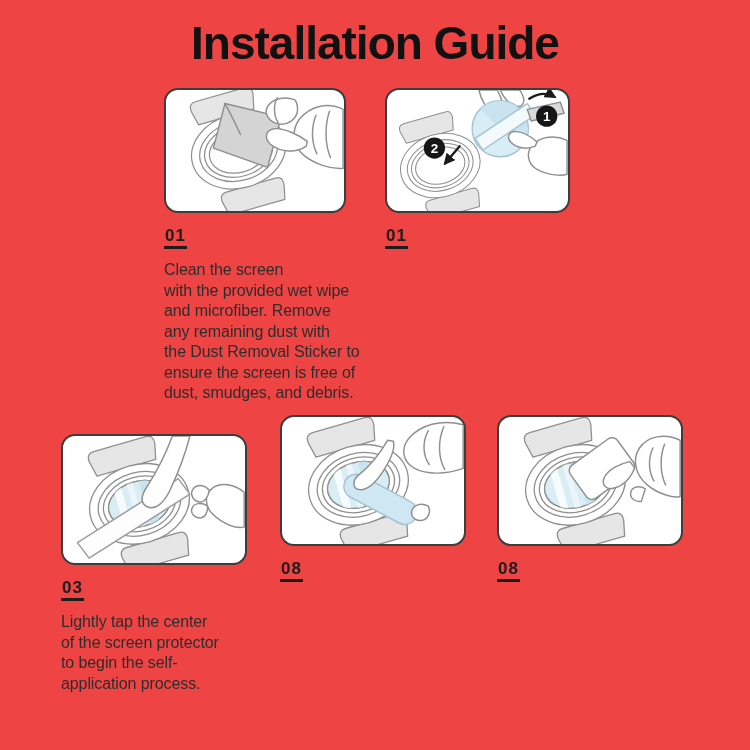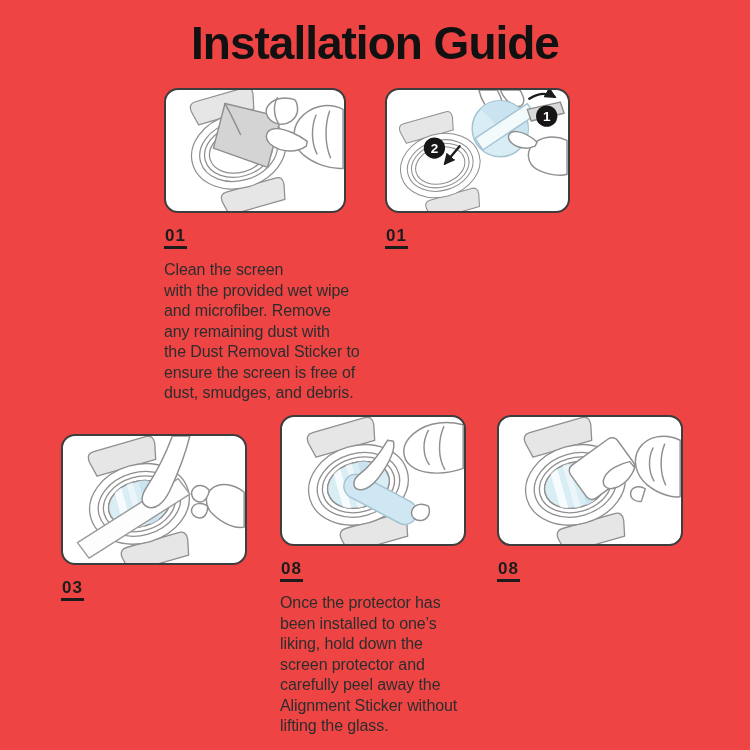--- a/index.html
+++ b/index.html
@@ -153,20 +153,24 @@
           <g>
             <path d="M112,0 C106,16 95,38 86,52 C80,61 78,69 86,73 C94,77 103,69 109,57 C117,40 126,16 130,0 Z"></path>
             <path d="M186,58 C176,50 162,47 153,54 C145,60 145,72 153,80 C164,91 178,96 186,94 Z"></path>
             <path d="M150,56 C145,50 137,49 133,55 C130,60 133,67 140,68 C145,68.5 149,63 150,56 Z"></path>
             <path d="M148,72 C142,68 134,69 132,75 C130.5,80 135,85 141,84.5 C146,84 149,78 148,72 Z"></path>
           </g>
         </g>
       </svg>
     </div>
     <div class="step-num">03</div>
+    <div class="step-text">Lightly tap the center
+of the screen protector
+to begin the self-
+application process.</div>
   </section>
 
   <section class="step" id="s4">
     <div class="box r2">
       <svg viewBox="0 0 186 131">
         <defs>
             <clipPath id="scr4">
               <ellipse cx="0" cy="0" rx="36" ry="26"></ellipse>
             </clipPath>
           </defs>
@@ -187,27 +191,20 @@
             <path d="M108,24 C100,38 88,52 78,60 C71,66 72,75 80,75 C88,75 97,66 104,55 C111,44 116,32 114,25 Z"></path>
             <path d="M186,8 C163,2 142,8 130,22 C121,33 124,47 136,53 C149,60 169,59 186,53 Z"></path>
             <path d="M150,14 C144,25 144,39 151,49" fill="none"></path>
             <path d="M166,10 C160,24 160,42 167,54" fill="none"></path>
             <path d="M150,92 C143,88 135,90 133,97 C131.5,103 137,108 144,106.5 C150,105 153,98 150,92 Z"></path>
           </g>
         </g>
       </svg>
     </div>
     <div class="step-num">08</div>
-    <div class="step-text">Once the protector has
-been installed to one’s
-liking, hold down the
-screen protector and
-carefully peel away the
-Alignment Sticker without
-lifting the glass.</div>
   </section>
 
   <section class="step" id="s5">
     <div class="box r2">
       <svg viewBox="0 0 186 131">
         <defs>
             <clipPath id="scr5">
               <ellipse cx="0" cy="0" rx="36" ry="26"></ellipse>
             </clipPath>
           </defs>

